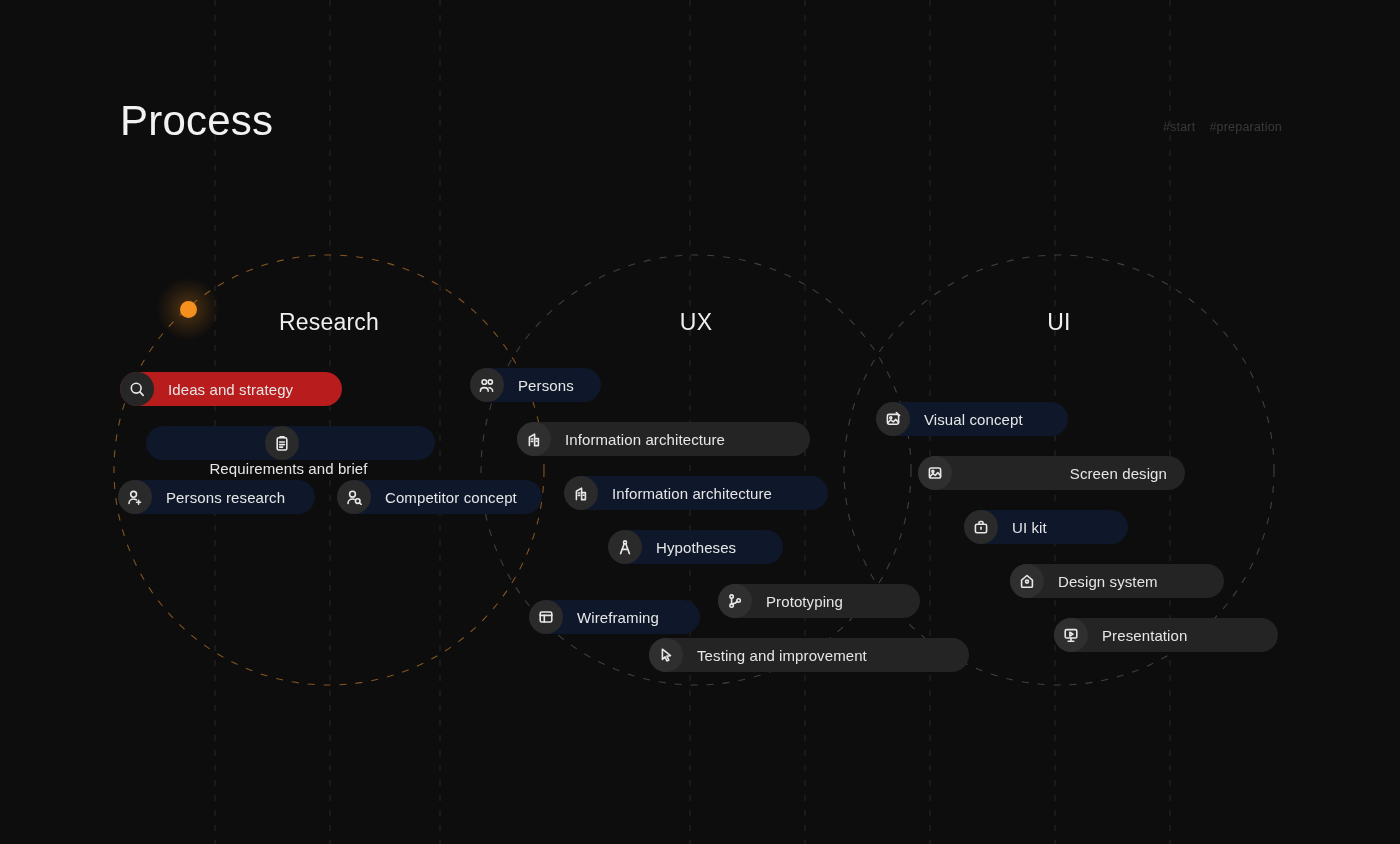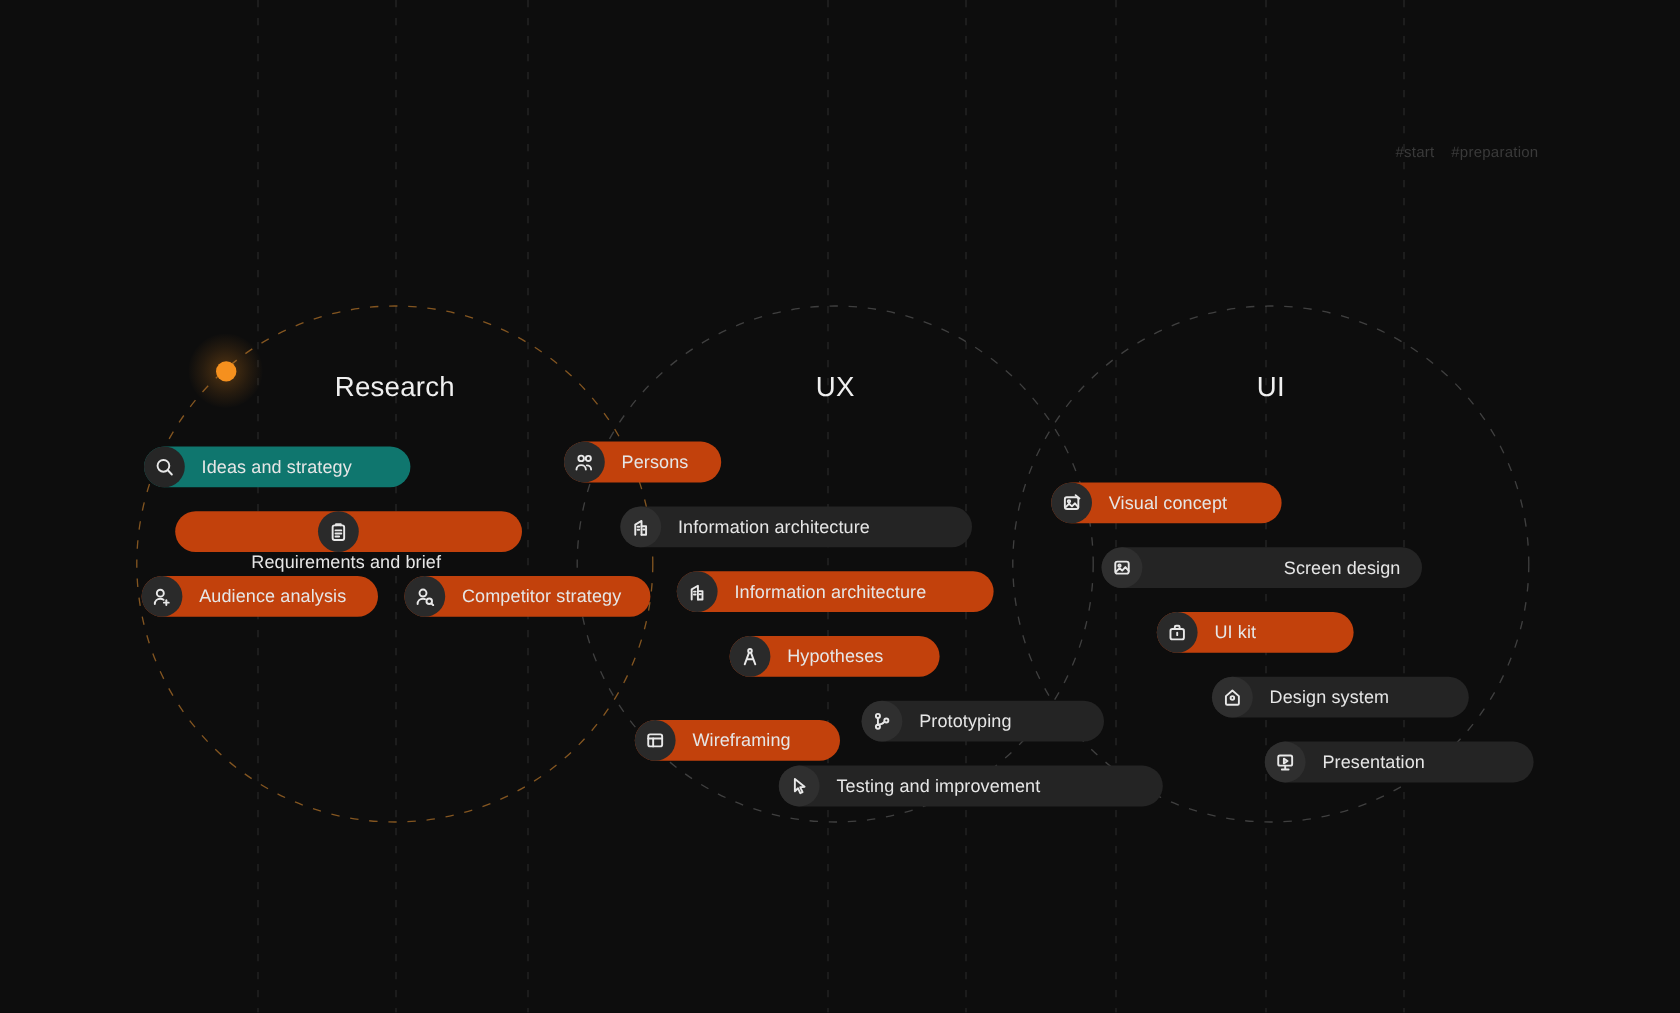--- a/index.html
+++ b/index.html
@@ -61,21 +61,21 @@
     white-space: nowrap;
   }
 
   
   .pill {
     position: absolute;
     display: flex;
     align-items: center;
     height: 34px;
     border-radius: 17px;
-    background: #c2410c;
+    background: #0f172a;
     padding-right: 18px;
     white-space: nowrap;
   }
   .pill .ic {
     width: 34px;
     height: 34px;
     flex: 0 0 34px;
     border-radius: 17px;
     background: #2a2a2a;
     display: flex;
@@ -93,21 +93,21 @@
   }
   .pill .lbl {
     font-size: 15px;
     color: #e6e6e6;
     padding-left: 14px;
     letter-spacing: 0.1px;
   }
   
   .pill.lite { background: #242424; }
   .pill.lite .ic { background: #2f2f2f; }
-  .pill.dim  { background: #0f766e; }
+  .pill.dim  { background: #b91c1c; }
   .pill.dim .ic { background: #262626; }
 
   
   #marker-dot {
     position: absolute;
     left: 188px;
     top: 309px;
     width: 17px;
     height: 17px;
     margin-left: -8.5px;
@@ -142,20 +142,21 @@
       <line x1="1055" y1="0" x2="1055" y2="844" stroke="#4a4a4a" stroke-width="1" stroke-dasharray="6 9" opacity="0.45"></line>
       <line x1="1170" y1="0" x2="1170" y2="844" stroke="#4a4a4a" stroke-width="1" stroke-dasharray="6 9" opacity="0.45"></line>
     </svg>
 
   <svg id="circle-layer" viewBox="0 0 1400 844">
       <circle cx="329" cy="470" r="215" fill="none" stroke="#8a5a22" stroke-width="1.1" stroke-dasharray="7 9" opacity="0.95"></circle>
       <circle cx="696" cy="470" r="215" fill="none" stroke="#6a6a6a" stroke-width="1.1" stroke-dasharray="7 9" opacity="0.55"></circle>
       <circle cx="1059" cy="470" r="215" fill="none" stroke="#6a6a6a" stroke-width="1.1" stroke-dasharray="7 9" opacity="0.55"></circle>
     </svg>
 
+  <div id="page-title">Process</div>
   <div id="tag-row">
       <div class="tag-item">#start</div>
       <div class="tag-item">#preparation</div>
     </div>
 
   <div id="phase-labels">
       <div class="phase-label" style="left: 329px; top: 309px;">Research</div>
       <div class="phase-label" style="left: 696px; top: 309px;">UX</div>
       <div class="phase-label" style="left: 1059px; top: 309px;">UI</div>
     </div>
@@ -187,32 +188,32 @@
       </div>
       <div class="pill" style="left: 118px; top: 480px; width: 197px;">
         <div class="ic">
           <svg viewBox="0 0 16 16">
             <circle cx="6.6" cy="5.3" r="2.9"></circle>
             <path d="M2 14.4c0-2.6 2.1-4.4 4.6-4.4 1 0 1.9 0.3 2.7 0.8"></path>
             <line x1="11.6" y1="11.2" x2="11.6" y2="15.2"></line>
             <line x1="9.6" y1="13.2" x2="13.6" y2="13.2"></line>
           </svg>
         </div>
-        <div class="lbl">Audience analysis</div>
+        <div class="lbl">Persons research</div>
       </div>
       <div class="pill" style="left: 337px; top: 480px; width: 205px;">
         <div class="ic">
           <svg viewBox="0 0 16 16">
             <circle cx="6.5" cy="5.2" r="2.9"></circle>
             <path d="M2 14.4c0-2.6 2-4.4 4.5-4.4 0.6 0 1.2 0.1 1.7 0.3"></path>
             <circle cx="11.7" cy="12.1" r="2.3"></circle>
             <line x1="13.5" y1="13.9" x2="15.1" y2="15.4"></line>
           </svg>
         </div>
-        <div class="lbl">Competitor strategy</div>
+        <div class="lbl">Competitor concept</div>
       </div>
       <div class="pill" style="left: 470px; top: 368px; width: 131px;">
         <div class="ic">
           <svg viewBox="0 0 16 16">
             <circle cx="5.3" cy="5" r="2.3"></circle>
             <path d="M1.4 14.2c0-2.1 1.7-3.6 3.9-3.6s3.9 1.5 3.9 3.6"></path>
             <circle cx="11.3" cy="5" r="2.1"></circle>
             <path d="M10 10.8c2 0 3.6 1.5 3.6 3.4"></path>
           </svg>
         </div>

